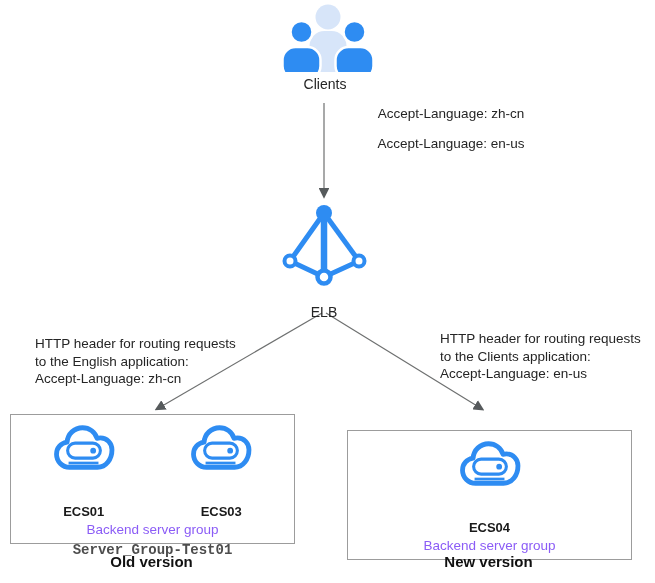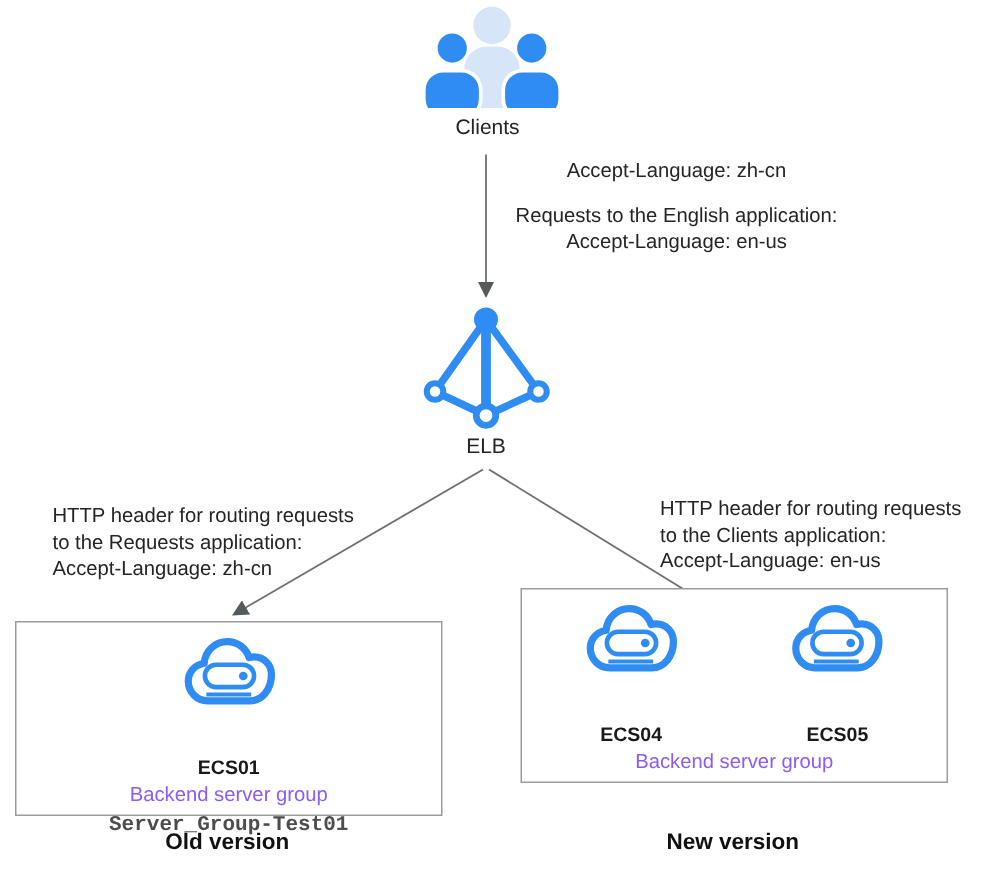--- a/index.html
+++ b/index.html
@@ -49,88 +49,87 @@
 
       <circle cx="73.5" cy="28" r="11" fill="#2E8CF2" stroke="#ffffff" stroke-width="2.5"></circle>
       <rect x="54.5" y="43" width="38" height="32" rx="13" fill="#2E8CF2" stroke="#ffffff" stroke-width="2.5"></rect>
     </svg>
   </div>
   <div class="abs center-label" style="left:275px;top:76px;width:100px;">Clients</div>
 
   <div class="abs anno centered" style="left:334px;top:105px;width:234px;">
     <div>Accept-Language: zh-cn</div>
     <div class="gap"></div>
-    <div>Requests to the English application:</div>
     <div>Accept-Language: en-us</div>
   </div>
 
   <div class="abs" style="left:282px;top:204px;">
     <svg width="85" height="86" viewBox="0 0 85 86">
       <g stroke="#2E8CF2" stroke-linecap="round" fill="none">
         <path d="M42,9 L8,57" stroke-width="5"></path>
         <path d="M42,9 L77,57" stroke-width="5"></path>
         <path d="M8,57 L42,73" stroke-width="5"></path>
         <path d="M42,73 L77,57" stroke-width="5"></path>
         <path d="M42,9 L42,73" stroke-width="6.5"></path>
       </g>
       <circle cx="42" cy="9" r="8" fill="#2E8CF2"></circle>
       <circle cx="8" cy="57" r="5.5" fill="#ffffff" stroke="#2E8CF2" stroke-width="4"></circle>
       <circle cx="77" cy="57" r="5.5" fill="#ffffff" stroke="#2E8CF2" stroke-width="4"></circle>
       <circle cx="42" cy="73" r="6.5" fill="#ffffff" stroke="#2E8CF2" stroke-width="4.5"></circle>
     </svg>
   </div>
-  <div class="abs center-label" style="left:294px;top:289px;width:60px;">ELB</div>
+  <div class="abs center-label" style="left:294px;top:304px;width:60px;">ELB</div>
 
   <div class="abs anno" style="left:35px;top:335px;">
     <div>HTTP header for routing requests</div>
-    <div>to the Requests application:</div>
+    <div>to the English application:</div>
     <div>Accept-Language: zh-cn</div>
   </div>
 
   <div class="abs anno" style="left:440px;top:330px;">
     <div>HTTP header for routing requests</div>
     <div>to the Clients application:</div>
     <div>Accept-Language: en-us</div>
   </div>
 
   <div class="group-box" style="left:10px;top:414px;">
     <div class="servers-row">
       <div class="server">
         <svg width="62" height="54" viewBox="0 0 64 56">
           <path d="M17,49 C9.5,49 3.5,43 3.5,35.5 C3.5,29 8,24 14.5,23 C15,14.5 22,8 30.5,8 C37.5,8 43.5,12.5 45.5,19 C46.5,18.8 47.8,18.6 49,18.6 C55.8,18.6 61,24 61,30.8 C61,40.5 55,49 46,49 Z" fill="#ffffff" stroke="#2E8CF2" stroke-width="5" stroke-linejoin="round"></path>
           <rect x="15" y="24" width="34" height="15.5" rx="7.75" fill="none" stroke="#2E8CF2" stroke-width="3.2"></rect>
           <circle cx="41.5" cy="31.8" r="3" fill="#2E8CF2"></circle>
           <line x1="16" y1="44.6" x2="47" y2="44.6" stroke="#2E8CF2" stroke-width="2.8"></line>
         </svg>
         <div class="server-label">ECS01</div>
       </div>
+      <div class="server">
+        <svg width="62" height="54" viewBox="0 0 64 56">
+          <path d="M17,49 C9.5,49 3.5,43 3.5,35.5 C3.5,29 8,24 14.5,23 C15,14.5 22,8 30.5,8 C37.5,8 43.5,12.5 45.5,19 C46.5,18.8 47.8,18.6 49,18.6 C55.8,18.6 61,24 61,30.8 C61,40.5 55,49 46,49 Z" fill="#ffffff" stroke="#2E8CF2" stroke-width="5" stroke-linejoin="round"></path>
+          <rect x="15" y="24" width="34" height="15.5" rx="7.75" fill="none" stroke="#2E8CF2" stroke-width="3.2"></rect>
+          <circle cx="41.5" cy="31.8" r="3" fill="#2E8CF2"></circle>
+          <line x1="16" y1="44.6" x2="47" y2="44.6" stroke="#2E8CF2" stroke-width="2.8"></line>
+        </svg>
+        <div class="server-label">ECS03</div>
+      </div>
     </div>
     <div class="group-caption">Backend server group</div>
     <div class="group-name">Server_Group-Test01</div>
   </div>
 
-  <div class="group-box" style="left:347px;top:392px;">
+  <div class="group-box" style="left:347px;top:430px;">
     <div class="servers-row">
       <div class="server">
         <svg width="62" height="54" viewBox="0 0 64 56">
           <path d="M17,49 C9.5,49 3.5,43 3.5,35.5 C3.5,29 8,24 14.5,23 C15,14.5 22,8 30.5,8 C37.5,8 43.5,12.5 45.5,19 C46.5,18.8 47.8,18.6 49,18.6 C55.8,18.6 61,24 61,30.8 C61,40.5 55,49 46,49 Z" fill="#ffffff" stroke="#2E8CF2" stroke-width="5" stroke-linejoin="round"></path>
           <rect x="15" y="24" width="34" height="15.5" rx="7.75" fill="none" stroke="#2E8CF2" stroke-width="3.2"></rect>
           <circle cx="41.5" cy="31.8" r="3" fill="#2E8CF2"></circle>
           <line x1="16" y1="44.6" x2="47" y2="44.6" stroke="#2E8CF2" stroke-width="2.8"></line>
         </svg>
         <div class="server-label">ECS04</div>
-      </div>
-      <div class="server">
-        <svg width="62" height="54" viewBox="0 0 64 56">
-          <path d="M17,49 C9.5,49 3.5,43 3.5,35.5 C3.5,29 8,24 14.5,23 C15,14.5 22,8 30.5,8 C37.5,8 43.5,12.5 45.5,19 C46.5,18.8 47.8,18.6 49,18.6 C55.8,18.6 61,24 61,30.8 C61,40.5 55,49 46,49 Z" fill="#ffffff" stroke="#2E8CF2" stroke-width="5" stroke-linejoin="round"></path>
-          <rect x="15" y="24" width="34" height="15.5" rx="7.75" fill="none" stroke="#2E8CF2" stroke-width="3.2"></rect>
-          <circle cx="41.5" cy="31.8" r="3" fill="#2E8CF2"></circle>
-          <line x1="16" y1="44.6" x2="47" y2="44.6" stroke="#2E8CF2" stroke-width="2.8"></line>
-        </svg>
-        <div class="server-label">ECS05</div>
       </div>
     </div>
     <div class="group-caption">Backend server group</div>
   </div>
 
   <div class="version-label" style="left:10px;top:553px;">Old version</div>
   <div class="version-label" style="left:347px;top:553px;">New version</div>
 
 </div>
 

